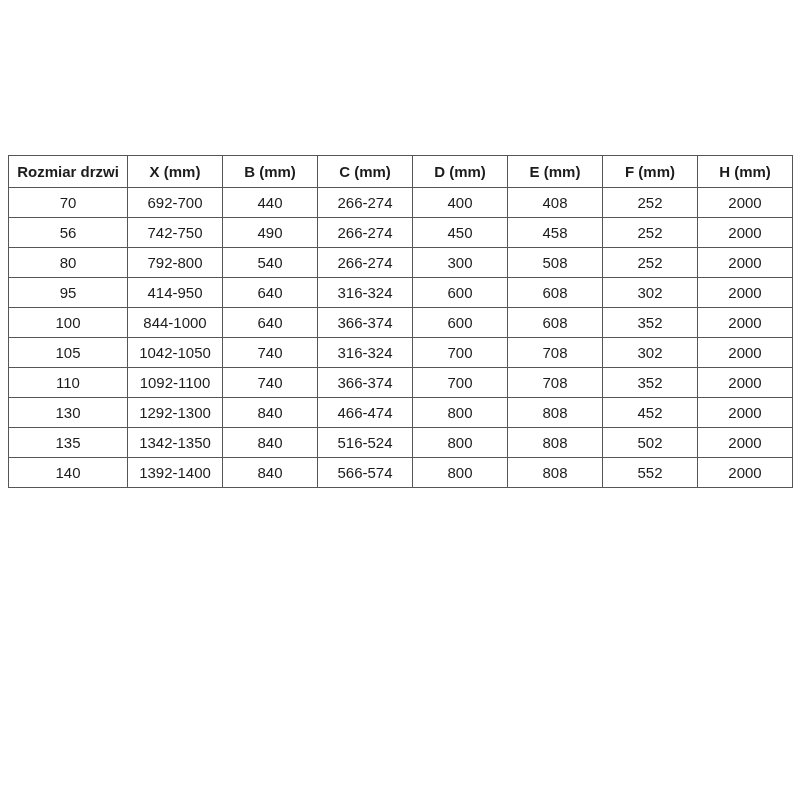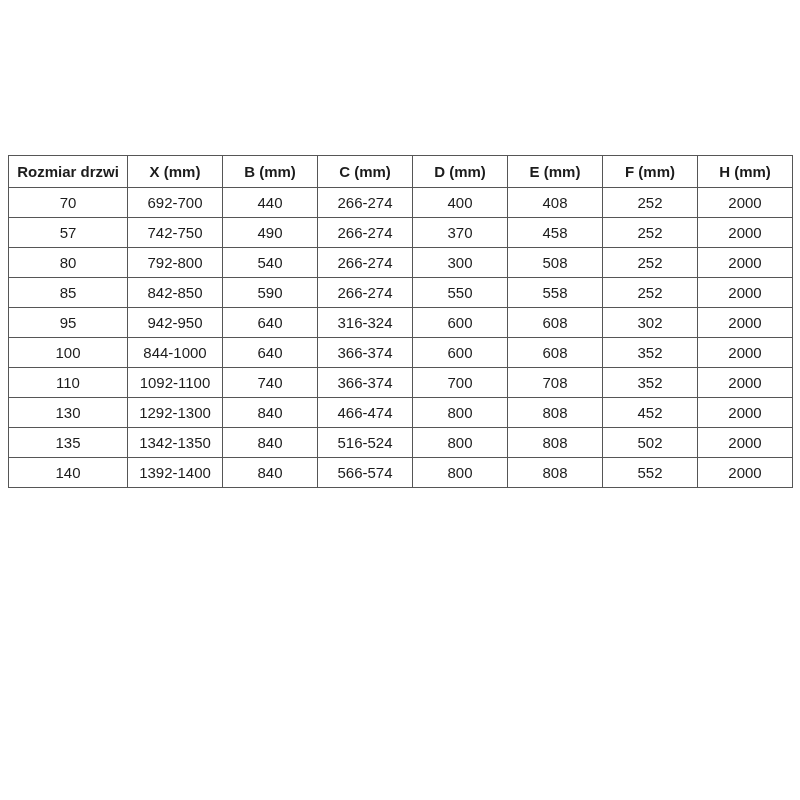--- a/index.html
+++ b/index.html
@@ -68,67 +68,67 @@
           <td>70</td>
           <td>692-700</td>
           <td>440</td>
           <td>266-274</td>
           <td>400</td>
           <td>408</td>
           <td>252</td>
           <td>2000</td>
         </tr>
         <tr>
-          <td>57</td>
+          <td>56</td>
           <td>742-750</td>
           <td>490</td>
           <td>266-274</td>
-          <td>370</td>
+          <td>450</td>
           <td>458</td>
           <td>252</td>
           <td>2000</td>
         </tr>
         <tr>
           <td>80</td>
           <td>792-800</td>
           <td>540</td>
           <td>266-274</td>
           <td>300</td>
           <td>508</td>
           <td>252</td>
           <td>2000</td>
         </tr>
         <tr>
-          <td>85</td>
-          <td>842-850</td>
-          <td>590</td>
-          <td>266-274</td>
-          <td>550</td>
-          <td>558</td>
-          <td>252</td>
-          <td>2000</td>
-        </tr>
-        <tr>
           <td>95</td>
-          <td>942-950</td>
+          <td>414-950</td>
           <td>640</td>
           <td>316-324</td>
           <td>600</td>
           <td>608</td>
           <td>302</td>
           <td>2000</td>
         </tr>
         <tr>
           <td>100</td>
           <td>844-1000</td>
           <td>640</td>
           <td>366-374</td>
           <td>600</td>
           <td>608</td>
           <td>352</td>
+          <td>2000</td>
+        </tr>
+        <tr>
+          <td>105</td>
+          <td>1042-1050</td>
+          <td>740</td>
+          <td>316-324</td>
+          <td>700</td>
+          <td>708</td>
+          <td>302</td>
           <td>2000</td>
         </tr>
         <tr>
           <td>110</td>
           <td>1092-1100</td>
           <td>740</td>
           <td>366-374</td>
           <td>700</td>
           <td>708</td>
           <td>352</td>

